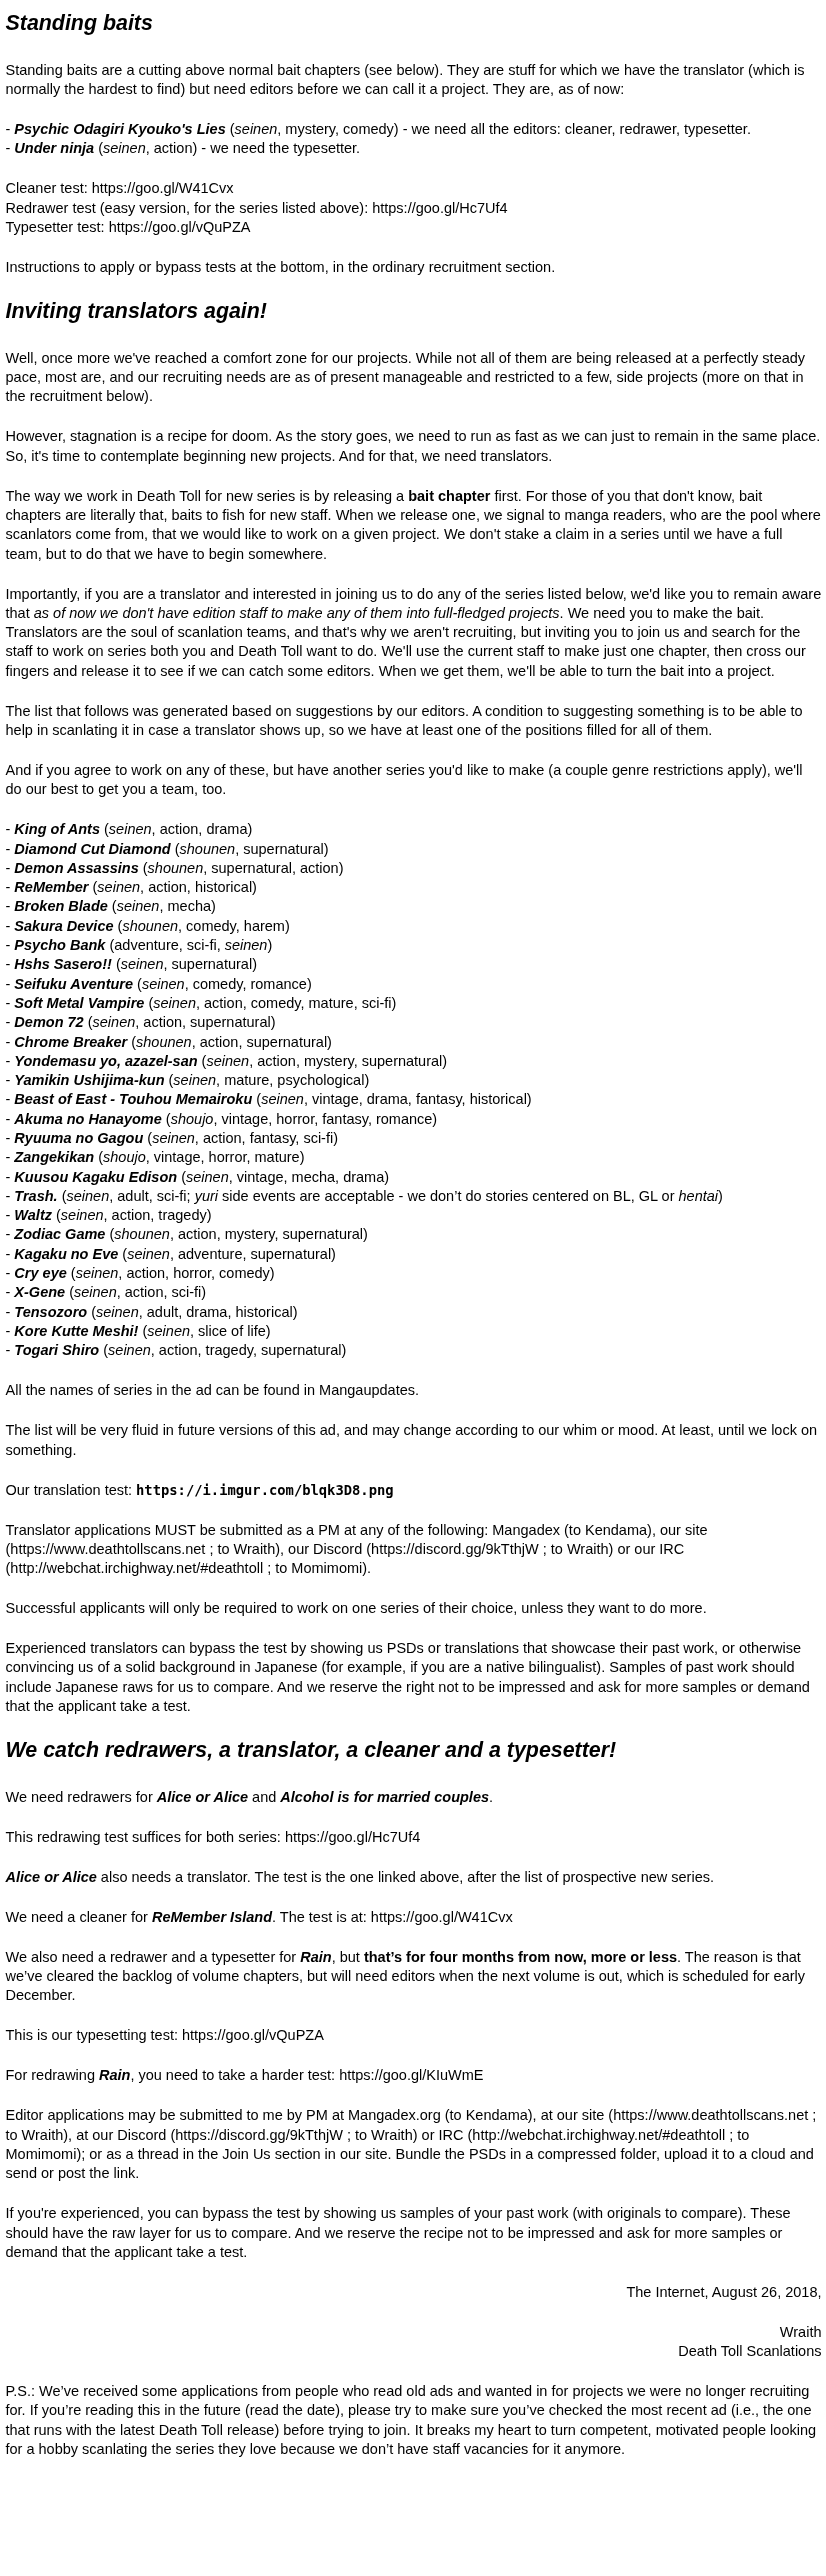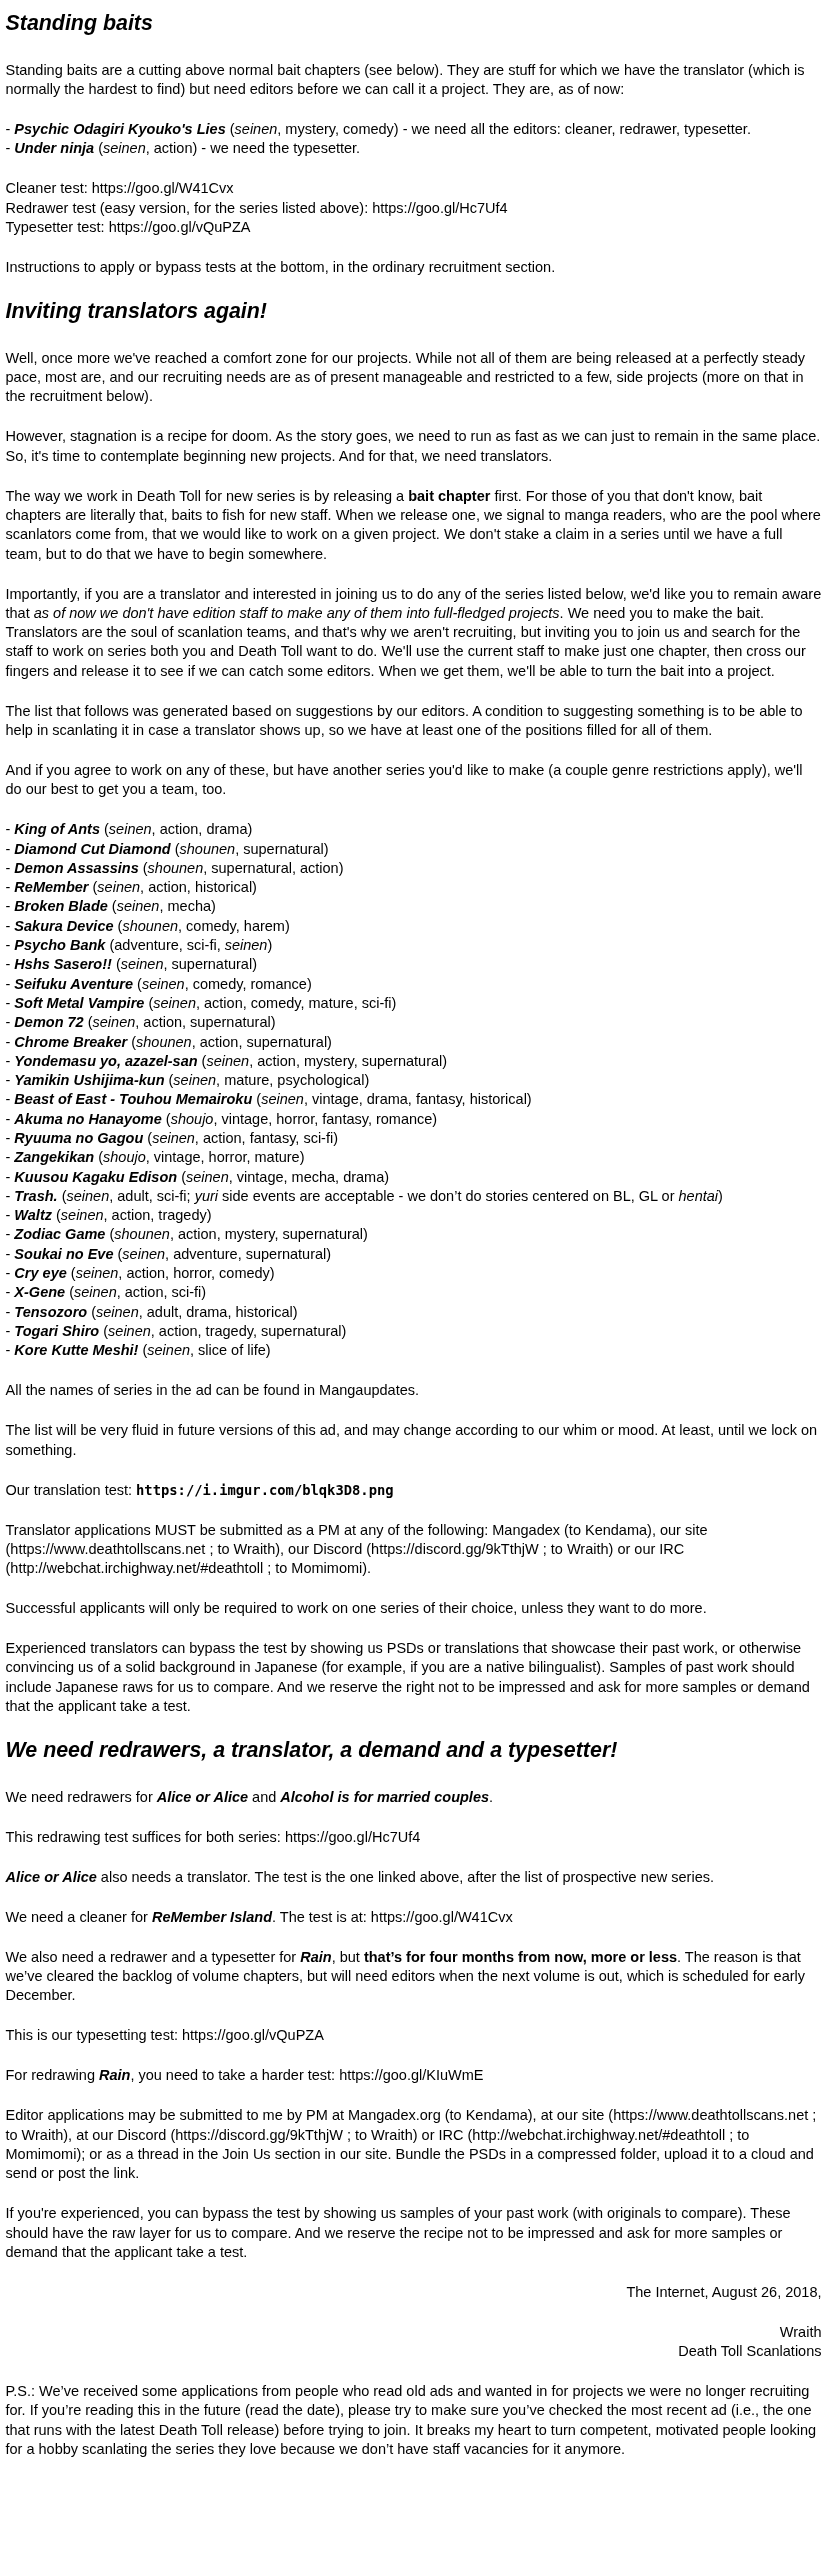--- a/index.html
+++ b/index.html
@@ -97,37 +97,37 @@
       <div class="line">- <b class="bi">Yondemasu yo, azazel-san</b> (<i>seinen</i>, action, mystery, supernatural)</div>
       <div class="line">- <b class="bi">Yamikin Ushijima-kun</b> (<i>seinen</i>, mature, psychological)</div>
       <div class="line">- <b class="bi">Beast of East - Touhou Memairoku</b> (<i>seinen</i>, vintage, drama, fantasy, historical)</div>
       <div class="line">- <b class="bi">Akuma no Hanayome</b> (<i>shoujo</i>, vintage, horror, fantasy, romance)</div>
       <div class="line">- <b class="bi">Ryuuma no Gagou</b> (<i>seinen</i>, action, fantasy, sci-fi)</div>
       <div class="line">- <b class="bi">Zangekikan</b> (<i>shoujo</i>, vintage, horror, mature)</div>
       <div class="line">- <b class="bi">Kuusou Kagaku Edison</b> (<i>seinen</i>, vintage, mecha, drama)</div>
       <div class="line">- <b class="bi">Trash.</b> (<i>seinen</i>, adult, sci-fi; <i>yuri</i> side events are acceptable - we don’t do stories centered on BL, GL or <i>hentai</i>)</div>
       <div class="line">- <b class="bi">Waltz</b> (<i>seinen</i>, action, tragedy)</div>
       <div class="line">- <b class="bi">Zodiac Game</b> (<i>shounen</i>, action, mystery, supernatural)</div>
-      <div class="line">- <b class="bi">Soukai no Eve</b> (<i>seinen</i>, adventure, supernatural)</div>
+      <div class="line">- <b class="bi">Kagaku no Eve</b> (<i>seinen</i>, adventure, supernatural)</div>
       <div class="line">- <b class="bi">Cry eye</b> (<i>seinen</i>, action, horror, comedy)</div>
       <div class="line">- <b class="bi">X-Gene</b> (<i>seinen</i>, action, sci-fi)</div>
       <div class="line">- <b class="bi">Tensozoro</b> (<i>seinen</i>, adult, drama, historical)</div>
+      <div class="line">- <b class="bi">Kore Kutte Meshi!</b> (<i>seinen</i>, slice of life)</div>
       <div class="line">- <b class="bi">Togari Shiro</b> (<i>seinen</i>, action, tragedy, supernatural)</div>
-      <div class="line">- <b class="bi">Kore Kutte Meshi!</b> (<i>seinen</i>, slice of life)</div>
     </div>
   <div>
       <p class="para">All the names of series in the ad can be found in Mangaupdates.</p>
       <p class="para">The list will be very fluid in future versions of this ad, and may change according to our whim or mood. At least, until we lock on something.</p>
       <p class="para">Our translation test: <code class="mono">https://i.imgur.com/blqk3D8.png</code></p>
       <p class="para">Translator applications MUST be submitted as a PM at any of the following: Mangadex (to Kendama), our site (https://www.deathtollscans.net ; to Wraith), our Discord (https://discord.gg/9kTthjW ; to Wraith) or our IRC (http://webchat.irchighway.net/#deathtoll ; to Momimomi).</p>
       <p class="para">Successful applicants will only be required to work on one series of their choice, unless they want to do more.</p>
       <p class="para">Experienced translators can bypass the test by showing us PSDs or translations that showcase their past work, or otherwise convincing us of a solid background in Japanese (for example, if you are a native bilingualist). Samples of past work should include Japanese raws for us to compare. And we reserve the right not to be impressed and ask for more samples or demand that the applicant take a test.</p>
     </div>
 
-  <h1 class="heading">We need redrawers, a translator, a demand and a typesetter!</h1>
+  <h1 class="heading">We catch redrawers, a translator, a cleaner and a typesetter!</h1>
   <div>
       <p class="para">We need redrawers for <b class="bi">Alice or Alice</b> and <b class="bi">Alcohol is for married couples</b>.</p>
       <p class="para">This redrawing test suffices for both series: https://goo.gl/Hc7Uf4</p>
       <p class="para"><b class="bi">Alice or Alice</b> also needs a translator. The test is the one linked above, after the list of prospective new series.</p>
       <p class="para">We need a cleaner for <b class="bi">ReMember Island</b>. The test is at: https://goo.gl/W41Cvx</p>
       <p class="para">We also need a redrawer and a typesetter for <b class="bi">Rain</b>, but <b>that’s for four months from now, more or less</b>. The reason is that we’ve cleared the backlog of volume chapters, but will need editors when the next volume is out, which is scheduled for early December.</p>
       <p class="para">This is our typesetting test: https://goo.gl/vQuPZA</p>
       <p class="para">For redrawing <b class="bi">Rain</b>, you need to take a harder test: https://goo.gl/KIuWmE</p>
       <p class="para">Editor applications may be submitted to me by PM at Mangadex.org (to Kendama), at our site (https://www.deathtollscans.net ; to Wraith), at our Discord (https://discord.gg/9kTthjW ; to Wraith) or IRC (http://webchat.irchighway.net/#deathtoll ; to Momimomi); or as a thread in the Join Us section in our site. Bundle the PSDs in a compressed folder, upload it to a cloud and send or post the link.</p>
       <p class="para">If you're experienced, you can bypass the test by showing us samples of your past work (with originals to compare). These should have the raw layer for us to compare. And we reserve the recipe not to be impressed and ask for more samples or demand that the applicant take a test.</p>

